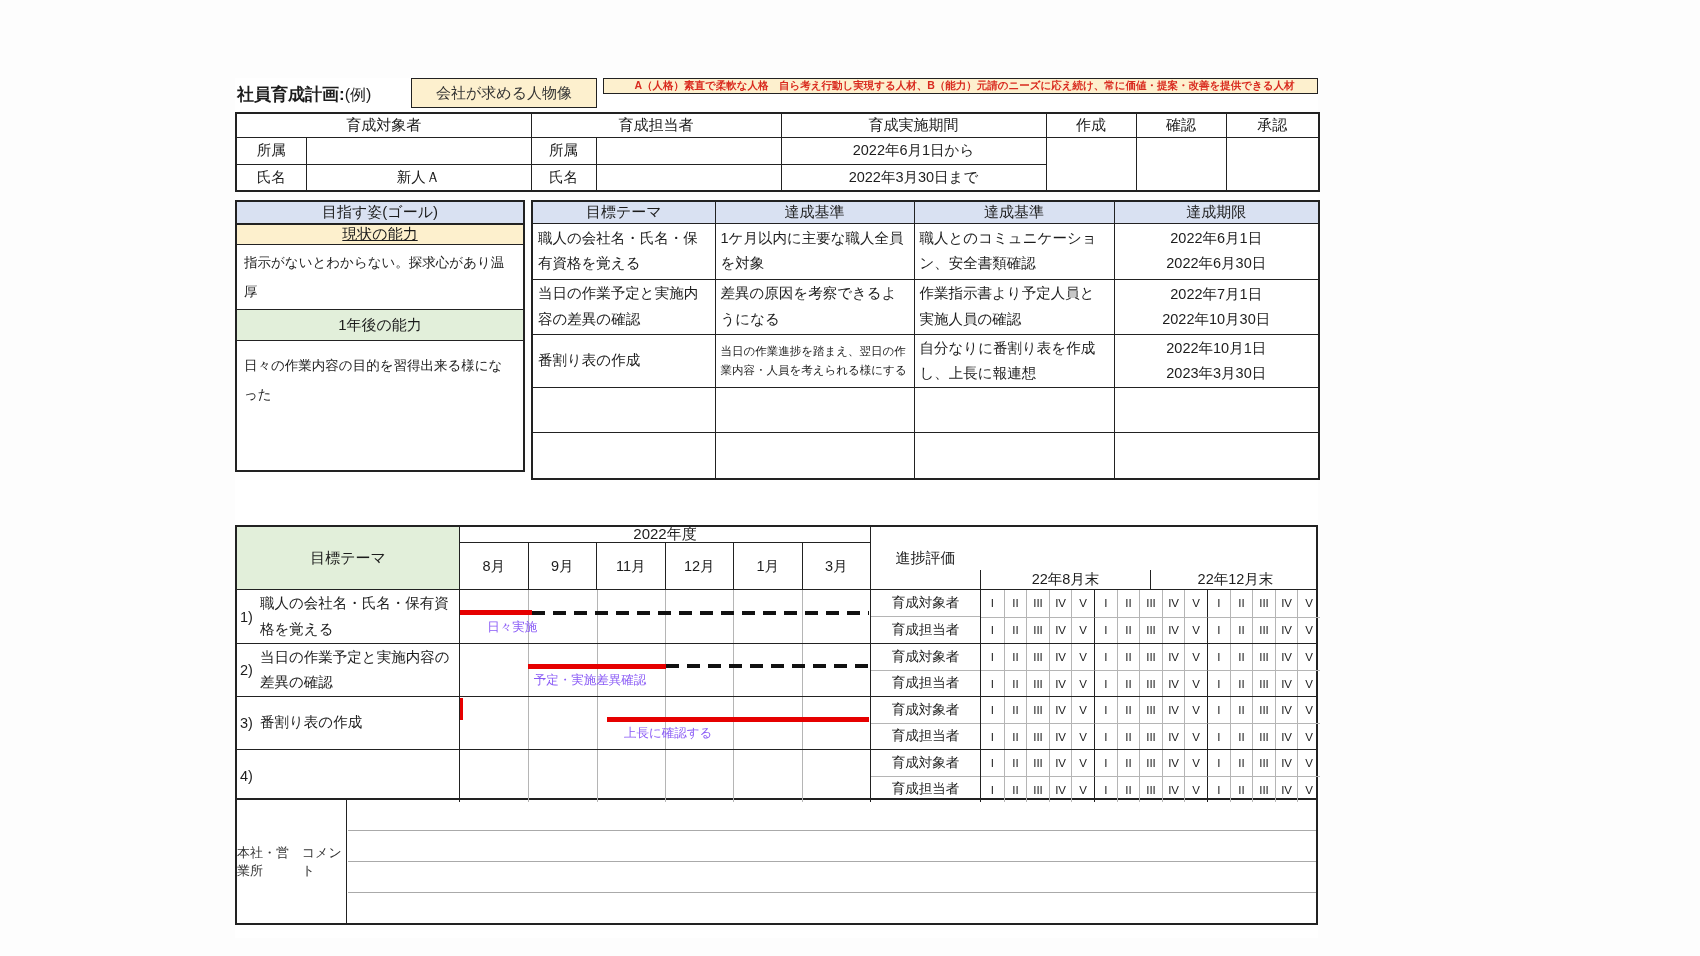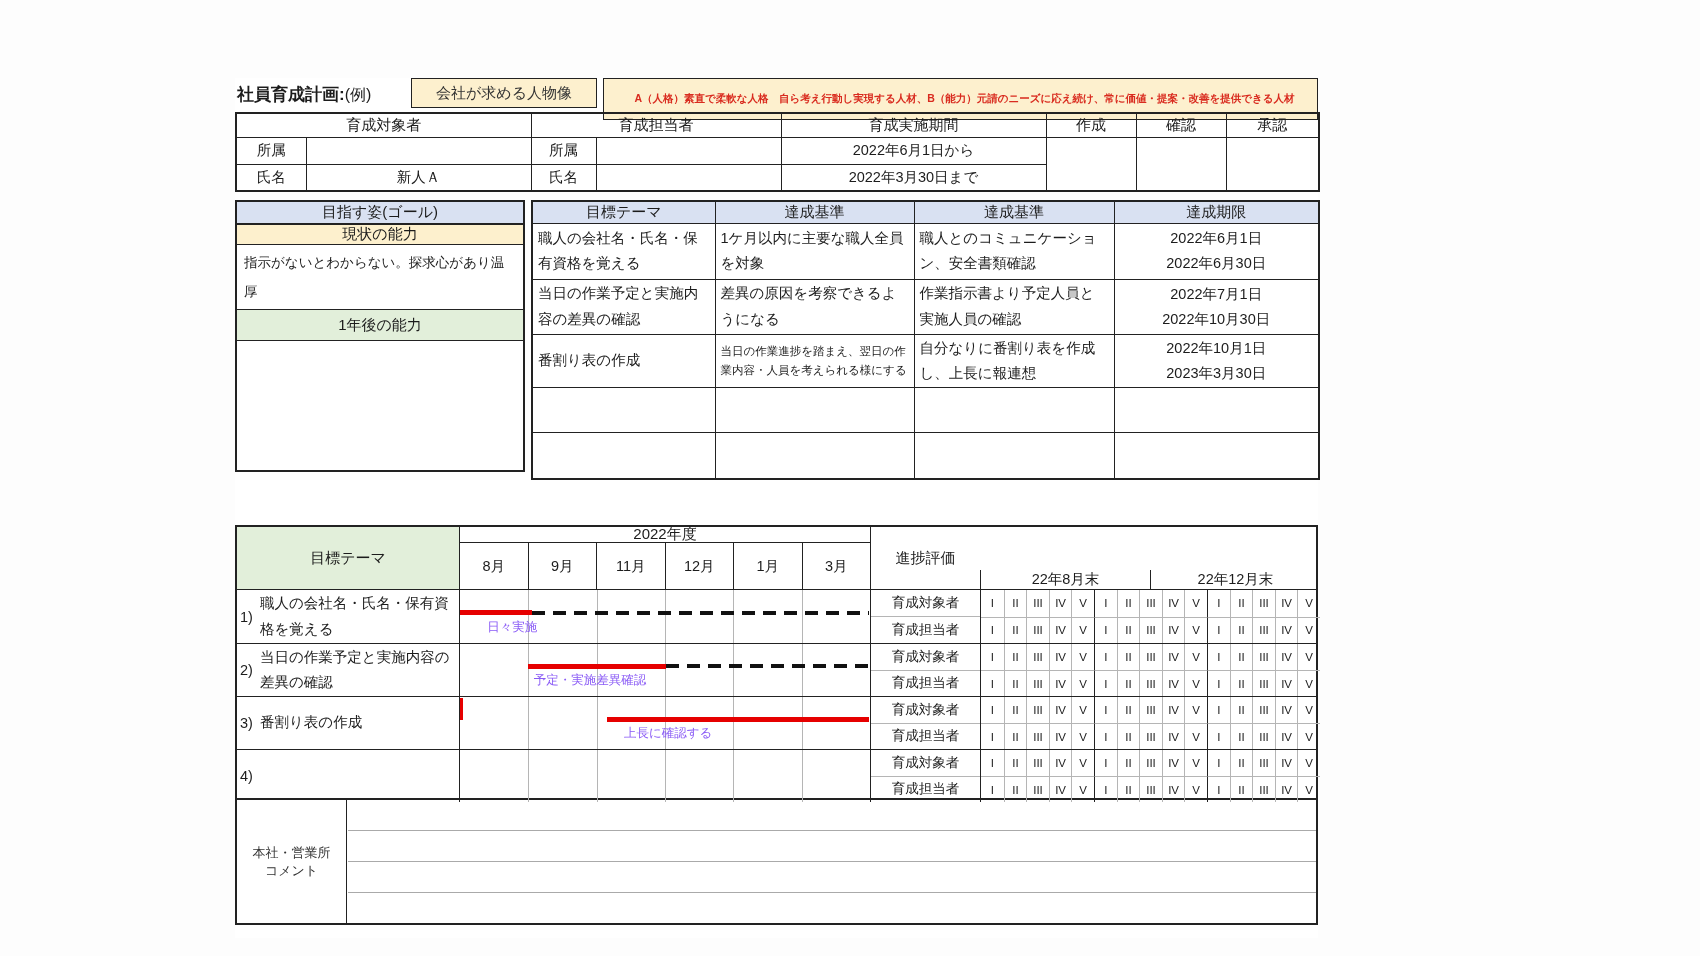--- a/index.html
+++ b/index.html
@@ -7,41 +7,41 @@
     font-family: "Liberation Sans", "DejaVu Sans", sans-serif; color: #1c1c1c; }
   .sheet { position: absolute; left: 235px; top: 78px; width: 1083px; height: 860px; background: #fff; }
 
   
   .title { position: absolute; top: 5px; left: 2px; font-size: 17px; white-space: nowrap; }
   .t-main { font-weight: bold; }
   .t-suffix { font-weight: normal; font-size: 16px; }
   .persona-label { position: absolute; top: 0; left: 176px; width: 186px; height: 30px;
     background: var(--c-box-cream, #fdf0ce); border: 1.5px solid var(--c-grid-dark, #222);
     display: flex; align-items: center; justify-content: center; font-size: 15px; color: #333; }
-  .persona-desc { position: absolute; top: 0; left: 368px; width: 715px; height: 42px;
+  .persona-desc { position: absolute; top: 0; left: 368px; width: 715px; height: 16px;
     background: var(--c-box-cream, #fdf0ce); border: 1.5px solid var(--c-grid-dark, #222);
     display: flex; align-items: center; justify-content: center; font-size: 10.5px; font-weight: bold;
     color: var(--c-accent-text-red, #d92b1f); white-space: nowrap; overflow: hidden; padding-left: 8px; }
 
   
   .info-table { position: absolute; top: 34px; left: 0; width: 1083px; border-collapse: collapse;
     table-layout: fixed; border: 2px solid var(--c-grid-dark, #222); }
   .info-table td { border: 1px solid var(--c-grid-dark, #222); text-align: center; font-size: 14.5px;
     overflow: hidden; white-space: nowrap; }
   .info-table tr.i-head td { height: 24px; font-size: 15px; }
   .info-table tr.i-row td { height: 27px; }
 
   
   .profile-panel { position: absolute; top: 122px; left: 0; width: 290px; height: 272px;
     border: 2px solid var(--c-grid-dark, #222); display: flex; flex-direction: column; }
   .p-head { flex: none; display: flex; align-items: center; justify-content: center;
     font-size: 15px; border-bottom: 1px solid var(--c-grid-dark, #222); }
   .p-head.mid { border-top: 1px solid var(--c-grid-dark, #222); }
   .p-head.blue { height: 22px; background: var(--c-header-blue, #d9e1f2); }
-  .p-head.yellow { height: 21px; background: var(--c-header-yellow, #fdf0cd); }
+  .p-head.yellow { height: 21px; background: var(--c-header-yellow, #fdf0cd); text-decoration: underline; }
   .p-head.green { height: 32px; background: var(--c-header-green, #e2efda); }
   .p-body { padding: 4px 7px; font-size: 13.5px; line-height: 2.15; text-align: left; }
   .p-body.goal { height: 63px; }
   .p-body.current { height: 64px; display: flex; align-items: center; }
   .p-body.future { height: 78px; display: flex; align-items: center; }
 
   
   .goals-table { position: absolute; top: 122px; left: 296px; width: 787px; border-collapse: collapse;
     table-layout: fixed; border: 2px solid var(--c-grid-dark, #222); }
   .goals-table th, .goals-table td { border: 1px solid var(--c-grid-dark, #222); }
@@ -93,21 +93,21 @@
   .ec { display: flex; align-items: center; justify-content: center; font-size: 11.5px;
     border-left: 1px solid var(--c-grid-light, #b5b5b5); }
   .ec.first { border-left: none; }
   .ec.grp { border-left: 1.5px solid var(--c-grid-dark, #222); }
   .ec.r2 { border-top: 1px solid var(--c-grid-light, #b5b5b5); }
 
   
   .comments { position: absolute; top: 722px; left: 0; width: 1083px; height: 125px;
     border: 2px solid var(--c-grid-dark, #222); border-top: none; }
   .c-label { position: absolute; left: 0; top: 0; bottom: 0; width: 110px;
-    border-right: 1.5px solid var(--c-grid-dark, #222); display: flex; flex-direction: column;
+    border-right: 1.5px solid var(--c-grid-dark, #222); display: flex; flex-direction: row;
     align-items: center; justify-content: center; font-size: 13px; color: #333; }
   .c-lines { position: absolute; left: 111px; right: 0; top: 0; bottom: 0; display: flex; flex-direction: column; }
   .c-line { flex: 1; border-bottom: 1px solid #aaa; }
   .c-line:last-child { border-bottom: none; }
 </style>
 </head>
 <body>
 
 <div class="sheet">
 
@@ -155,20 +155,21 @@
         <td>2022年3月30日まで</td>
       </tr>
     </tbody>
   </table>
 
   <div class="profile-panel">
     <div class="p-head blue">目指す姿(ゴール)</div>
     <div class="p-head yellow mid">現状の能力</div>
     <div class="p-body current">指示がないとわからない。探求心があり温厚</div>
     <div class="p-head green mid">1年後の能力</div>
+    <div class="p-body future">日々の作業内容の目的を習得出来る様になった</div>
   </div>
 
   <table class="goals-table">
     <colgroup>
       <col style="width:183px">
         <col style="width:199px">
         <col style="width:200px">
         <col style="width:205px">
     </colgroup>
     <thead>

